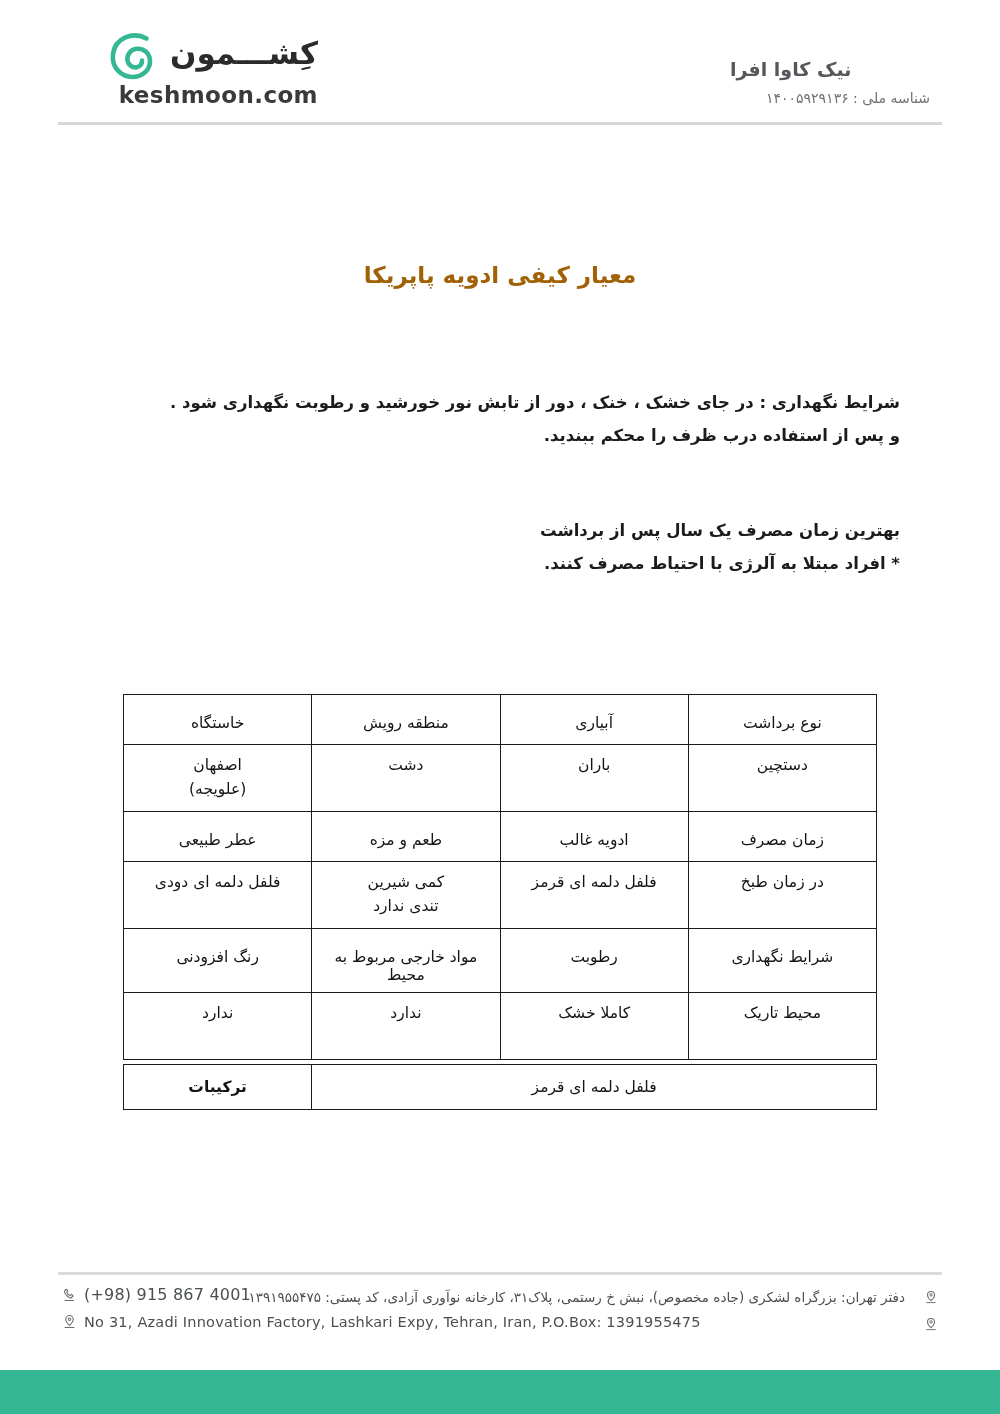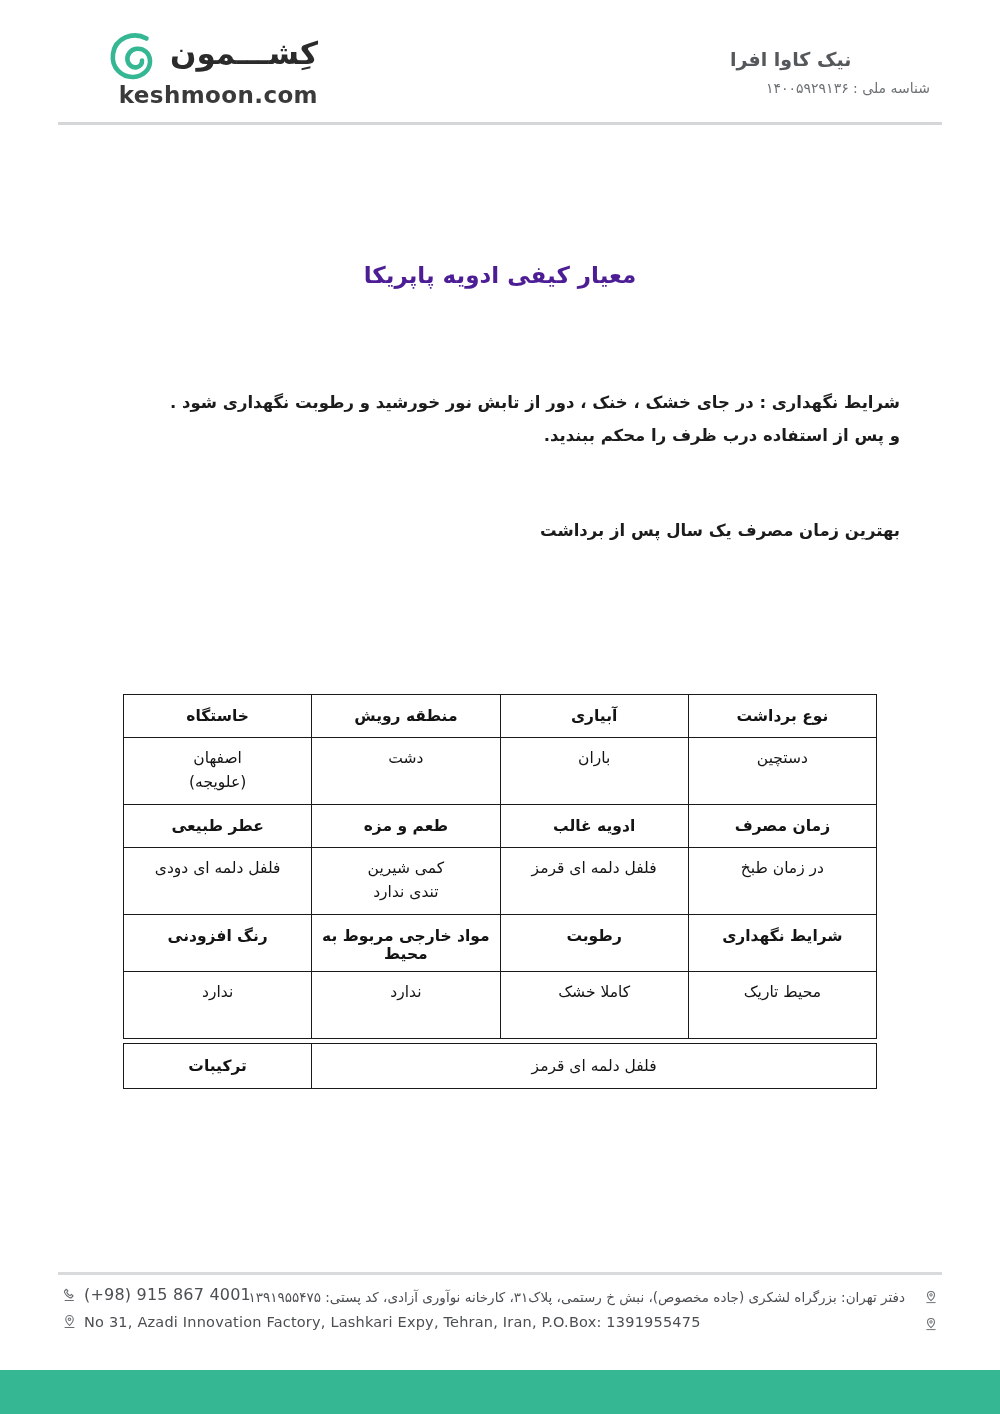--- a/index.html
+++ b/index.html
@@ -80,20 +80,21 @@
     right: 70px;
     top: 46px;
     text-align: left;
     direction: rtl;
   }
   .company-name {
     font-size: 19px;
     font-weight: bold;
     color: #55585b;
     line-height: 1.4;
+    margin-top: 10px;
   }
   .company-id {
     font-size: 14px;
     color: #6d7174;
     line-height: 1.6;
     margin-top: 4px;
     margin-left: 36px;
   }
 
   .header-rule {
@@ -107,21 +108,21 @@
 
   
   .doc-title {
     position: absolute;
     top: 262px;
     left: 0;
     right: 0;
     text-align: center;
     font-size: 23px;
     font-weight: bold;
-    color: #4c1d95;
+    color: #a16207;
     direction: rtl;
     letter-spacing: 0.5px;
   }
 
   
   .body-text {
     position: absolute;
     right: 100px;
     width: 800px;
     direction: rtl;
@@ -149,23 +150,23 @@
   }
   table.spec td {
     border: 1.6px solid #1a1a1a;
     text-align: center;
     vertical-align: top;
     font-size: 15.5px;
     color: #141414;
     padding: 8px 6px 6px;
   }
   table.spec tr.hdr td {
-    font-weight: bold;
+    font-weight: normal;
     height: 22px;
-    padding: 12px 6px 8px;
+    padding: 19px 6px 8px;
   }
   table.spec tr.val td {
     height: 52px;
     font-weight: normal;
   }
   table.spec tr.val td .line { display: block; line-height: 1.55; }
 
   tr.ingredients td {
     vertical-align: middle;
     height: 26px;
@@ -280,20 +281,21 @@
 
   <div class="doc-title">معیار کیفی ادویه پاپریکا</div>
 
   <div class="body-text para-storage">
     <p>شرایط نگهداری : در جای خشک ، خنک ، دور از تابش نور خورشید و رطوبت نگهداری شود .</p>
     <p>و پس از استفاده درب ظرف را محکم ببندید.</p>
   </div>
 
   <div class="body-text para-usage">
     <p>بهترین زمان مصرف یک سال پس از برداشت</p>
+    <p>* افراد مبتلا به آلرژی با احتیاط مصرف کنند.</p>
   </div>
 
   <div class="spec-table-wrap">
     <table class="spec">
       <colgroup>
         <col style="width:25%">
         <col style="width:25%">
         <col style="width:25%">
         <col style="width:25%">
       </colgroup>

